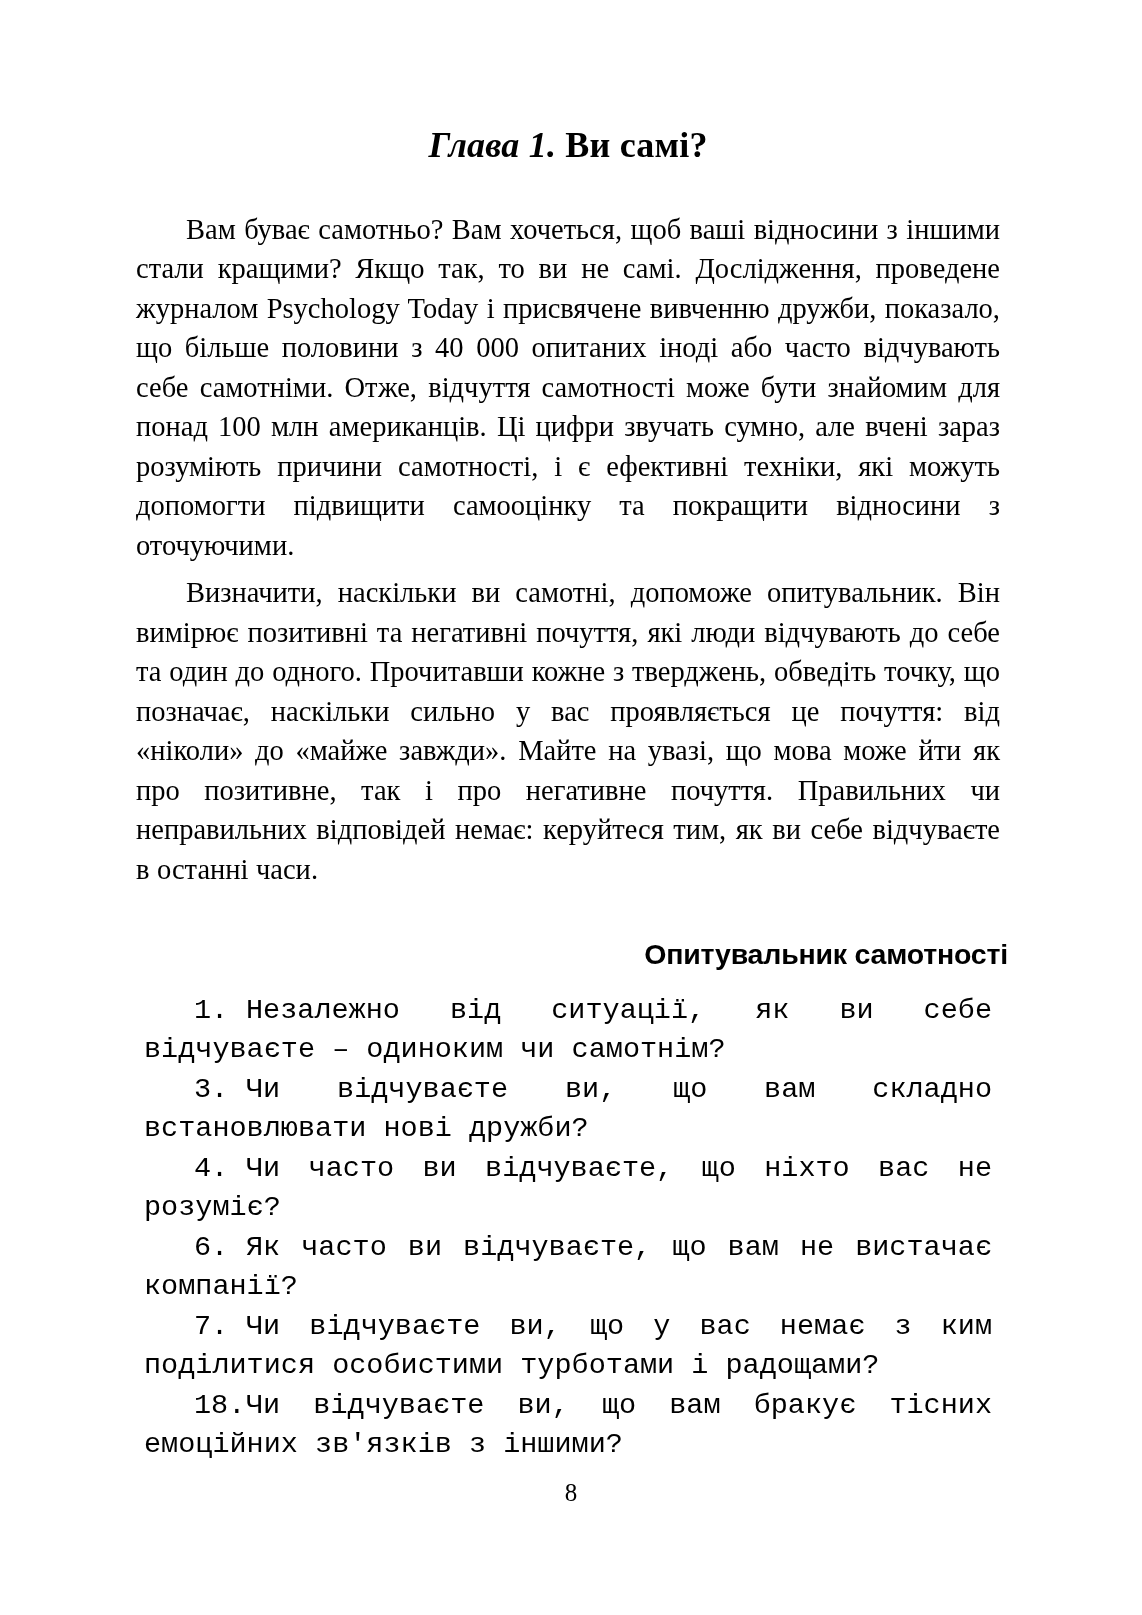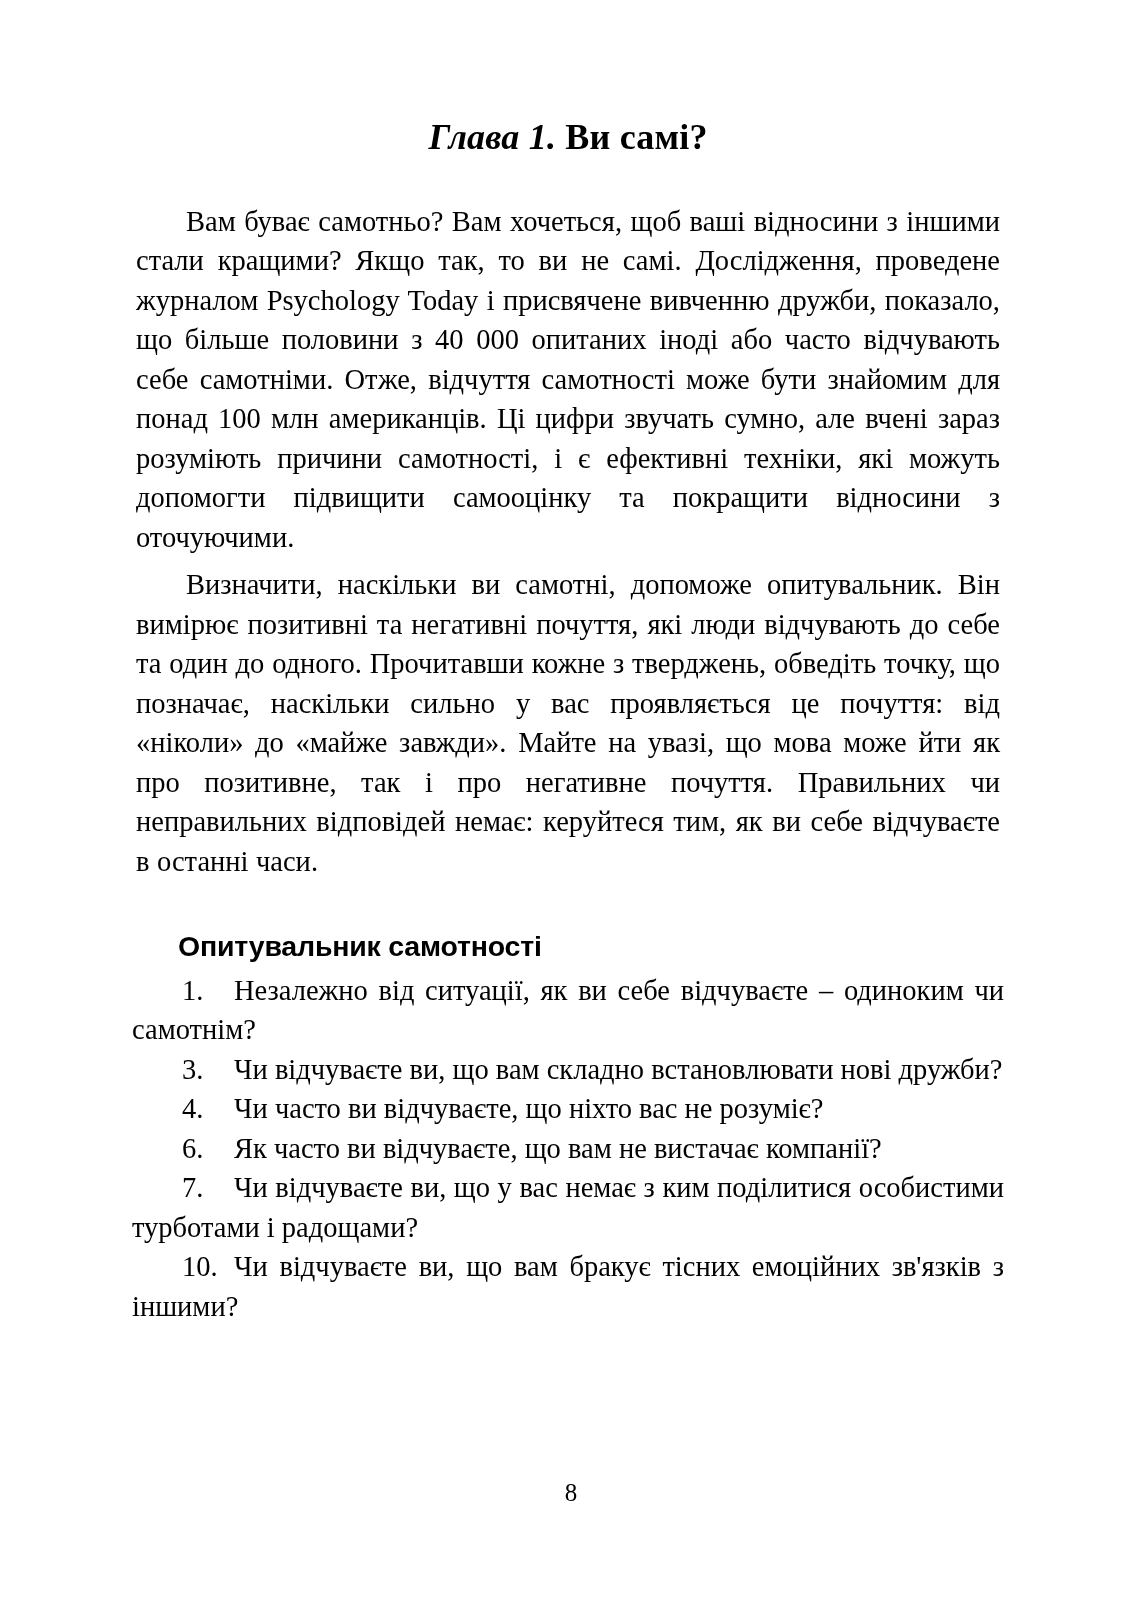--- a/index.html
+++ b/index.html
@@ -14,21 +14,21 @@
     background: #ffffff;
     box-sizing: border-box;
     font-family: "Liberation Serif", "DejaVu Serif", serif;
     color: #000000;
     overflow: hidden;
   }
 
   .content {
     position: absolute;
     left: 128px;
-    top: 0;
+    top: 8px;
     width: 880px;
   }
 
   
   .chapter-title {
     text-align: center;
     font-size: 36px;
     line-height: 1.1;
     margin: 0;
     padding-top: 118px;
@@ -62,29 +62,30 @@
   
   .quiz {
     margin-top: 46px;
   }
   h2.quiz-heading {
     margin: 0;
     font-size: 28.5px;
     line-height: 39.5px;
     font-weight: 700;
     text-indent: 50px;
-    text-align: left;
+    text-align: right;
     font-family: "Liberation Sans", "DejaVu Sans", sans-serif;
     letter-spacing: -0.2px;
   }
   ol.quiz-list {
     list-style: none;
-    margin: 4px;
+    margin: 16px;
     padding: 0;
     counter-reset: qitem;
+    font-family: Liberation Mono, monospace;
   }
   ol.quiz-list > li {
     position: relative;
     margin: 0;
     padding: 0 0 0 0;
     font-size: 28.5px;
     line-height: 39.5px;
     text-align: justify;
     text-align-last: left;
     text-indent: 50px;
@@ -138,21 +139,21 @@
         <li>
           <span class="num">4.</span><span>Чи часто ви відчуваєте, що ніхто вас не розуміє?</span>
         </li>
         <li>
           <span class="num">6.</span><span>Як часто ви відчуваєте, що вам не вистачає компанії?</span>
         </li>
         <li>
           <span class="num">7.</span><span>Чи відчуваєте ви, що у вас немає з ким поділитися особистими турботами і радощами?</span>
         </li>
         <li class="wide">
-          <span class="num">10.</span><span>Чи відчуваєте ви, що вам бракує тісних емоційних зв'язків з іншими?</span>
+          <span class="num">18.</span><span>Чи відчуваєте ви, що вам бракує тісних емоційних зв'язків з іншими?</span>
         </li>
       </ol>
     </div>
 
   </div>
 
   <div class="page-number">8</div>
 
 </div>
 

